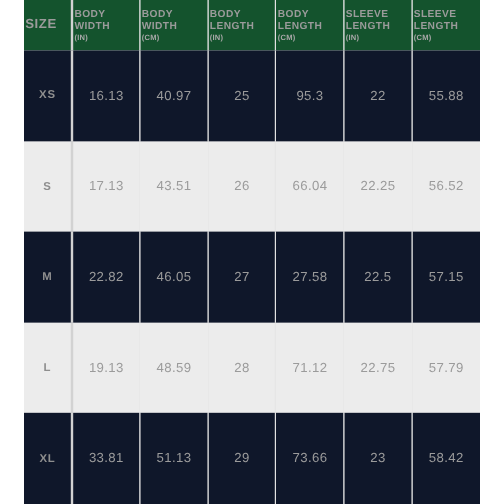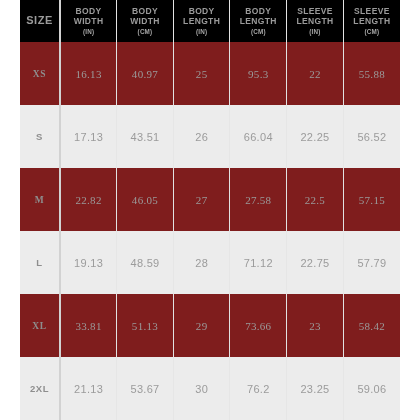--- a/index.html
+++ b/index.html
@@ -28,27 +28,27 @@
   }
 
   
   col.col-size      { width: 40px; }
   col.col-data      { width: 56.66px; }
 
   
   thead tr { height: 42px; }
 
   th {
-    background: #000000;
+    background: #14532d;
     color: #9b9b9b;
     font-weight: bold;
     font-size: 8.5px;
     letter-spacing: 0.35px;
     line-height: 1.18;
-    text-align: center;
+    text-align: left;
     vertical-align: middle;
     padding: 3px 1px 4px 1px;
     border: none;
   }
 
   th .hdr-main {
     display: block;
     white-space: pre-line;
   }
 
@@ -79,21 +79,21 @@
   }
 
   td.size-cell {
     font-weight: bold;
     color: #8e8e8e;
     font-size: 9.5px;
     letter-spacing: 0.6px;
   }
 
   
-  tbody tr.row-light td { background: #7f1d1d; font-family: Liberation Serif, serif; }
+  tbody tr.row-light td { background: #0f172a; }
   tbody tr.row-dark  td { background: #ececec; }
 
   
   
   td.divider-left, th.divider-left {
     border-left: 1px solid #e2e2e2;
   }
   tbody tr.row-dark td.divider-left {
     border-left: 1px solid #e6e6e6;
     text-align: center;
@@ -205,24 +205,15 @@
       <tr class="row-light">
         <td class="size-cell">XL</td>
         <td class="size-divider">33.81</td>
         <td class="divider-left">51.13</td>
         <td class="divider-left">29</td>
         <td class="divider-left">73.66</td>
         <td class="divider-left">23</td>
         <td class="divider-left">58.42</td>
       </tr>
 
-      <tr class="row-dark">
-        <td class="size-cell">2XL</td>
-        <td class="size-divider">21.13</td>
-        <td class="divider-left">53.67</td>
-        <td class="divider-left">30</td>
-        <td class="divider-left">76.2</td>
-        <td class="divider-left">23.25</td>
-        <td class="divider-left">59.06</td>
-      </tr>
     </tbody>
   </table>
 </div>
 
 </body></html>

